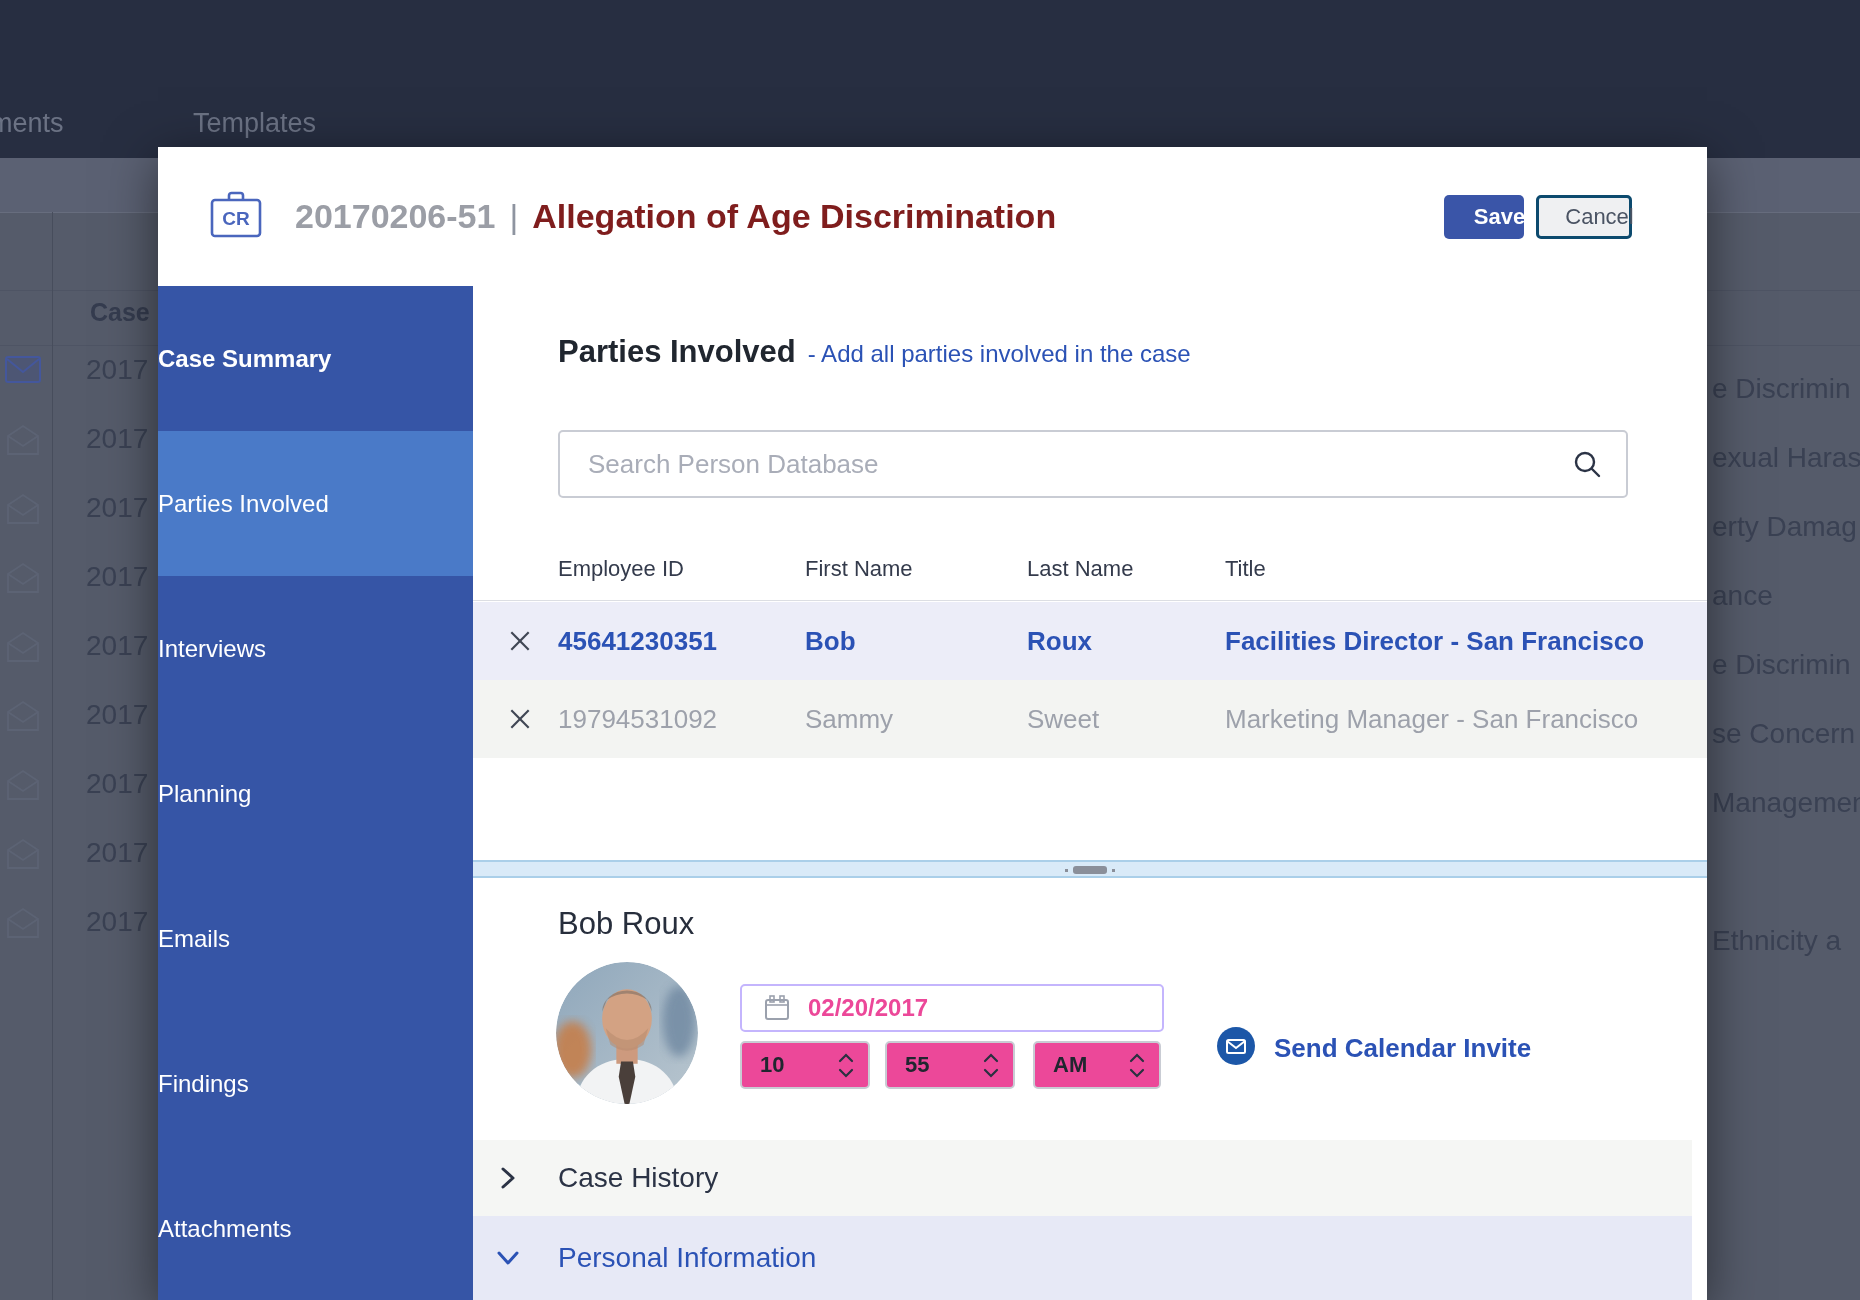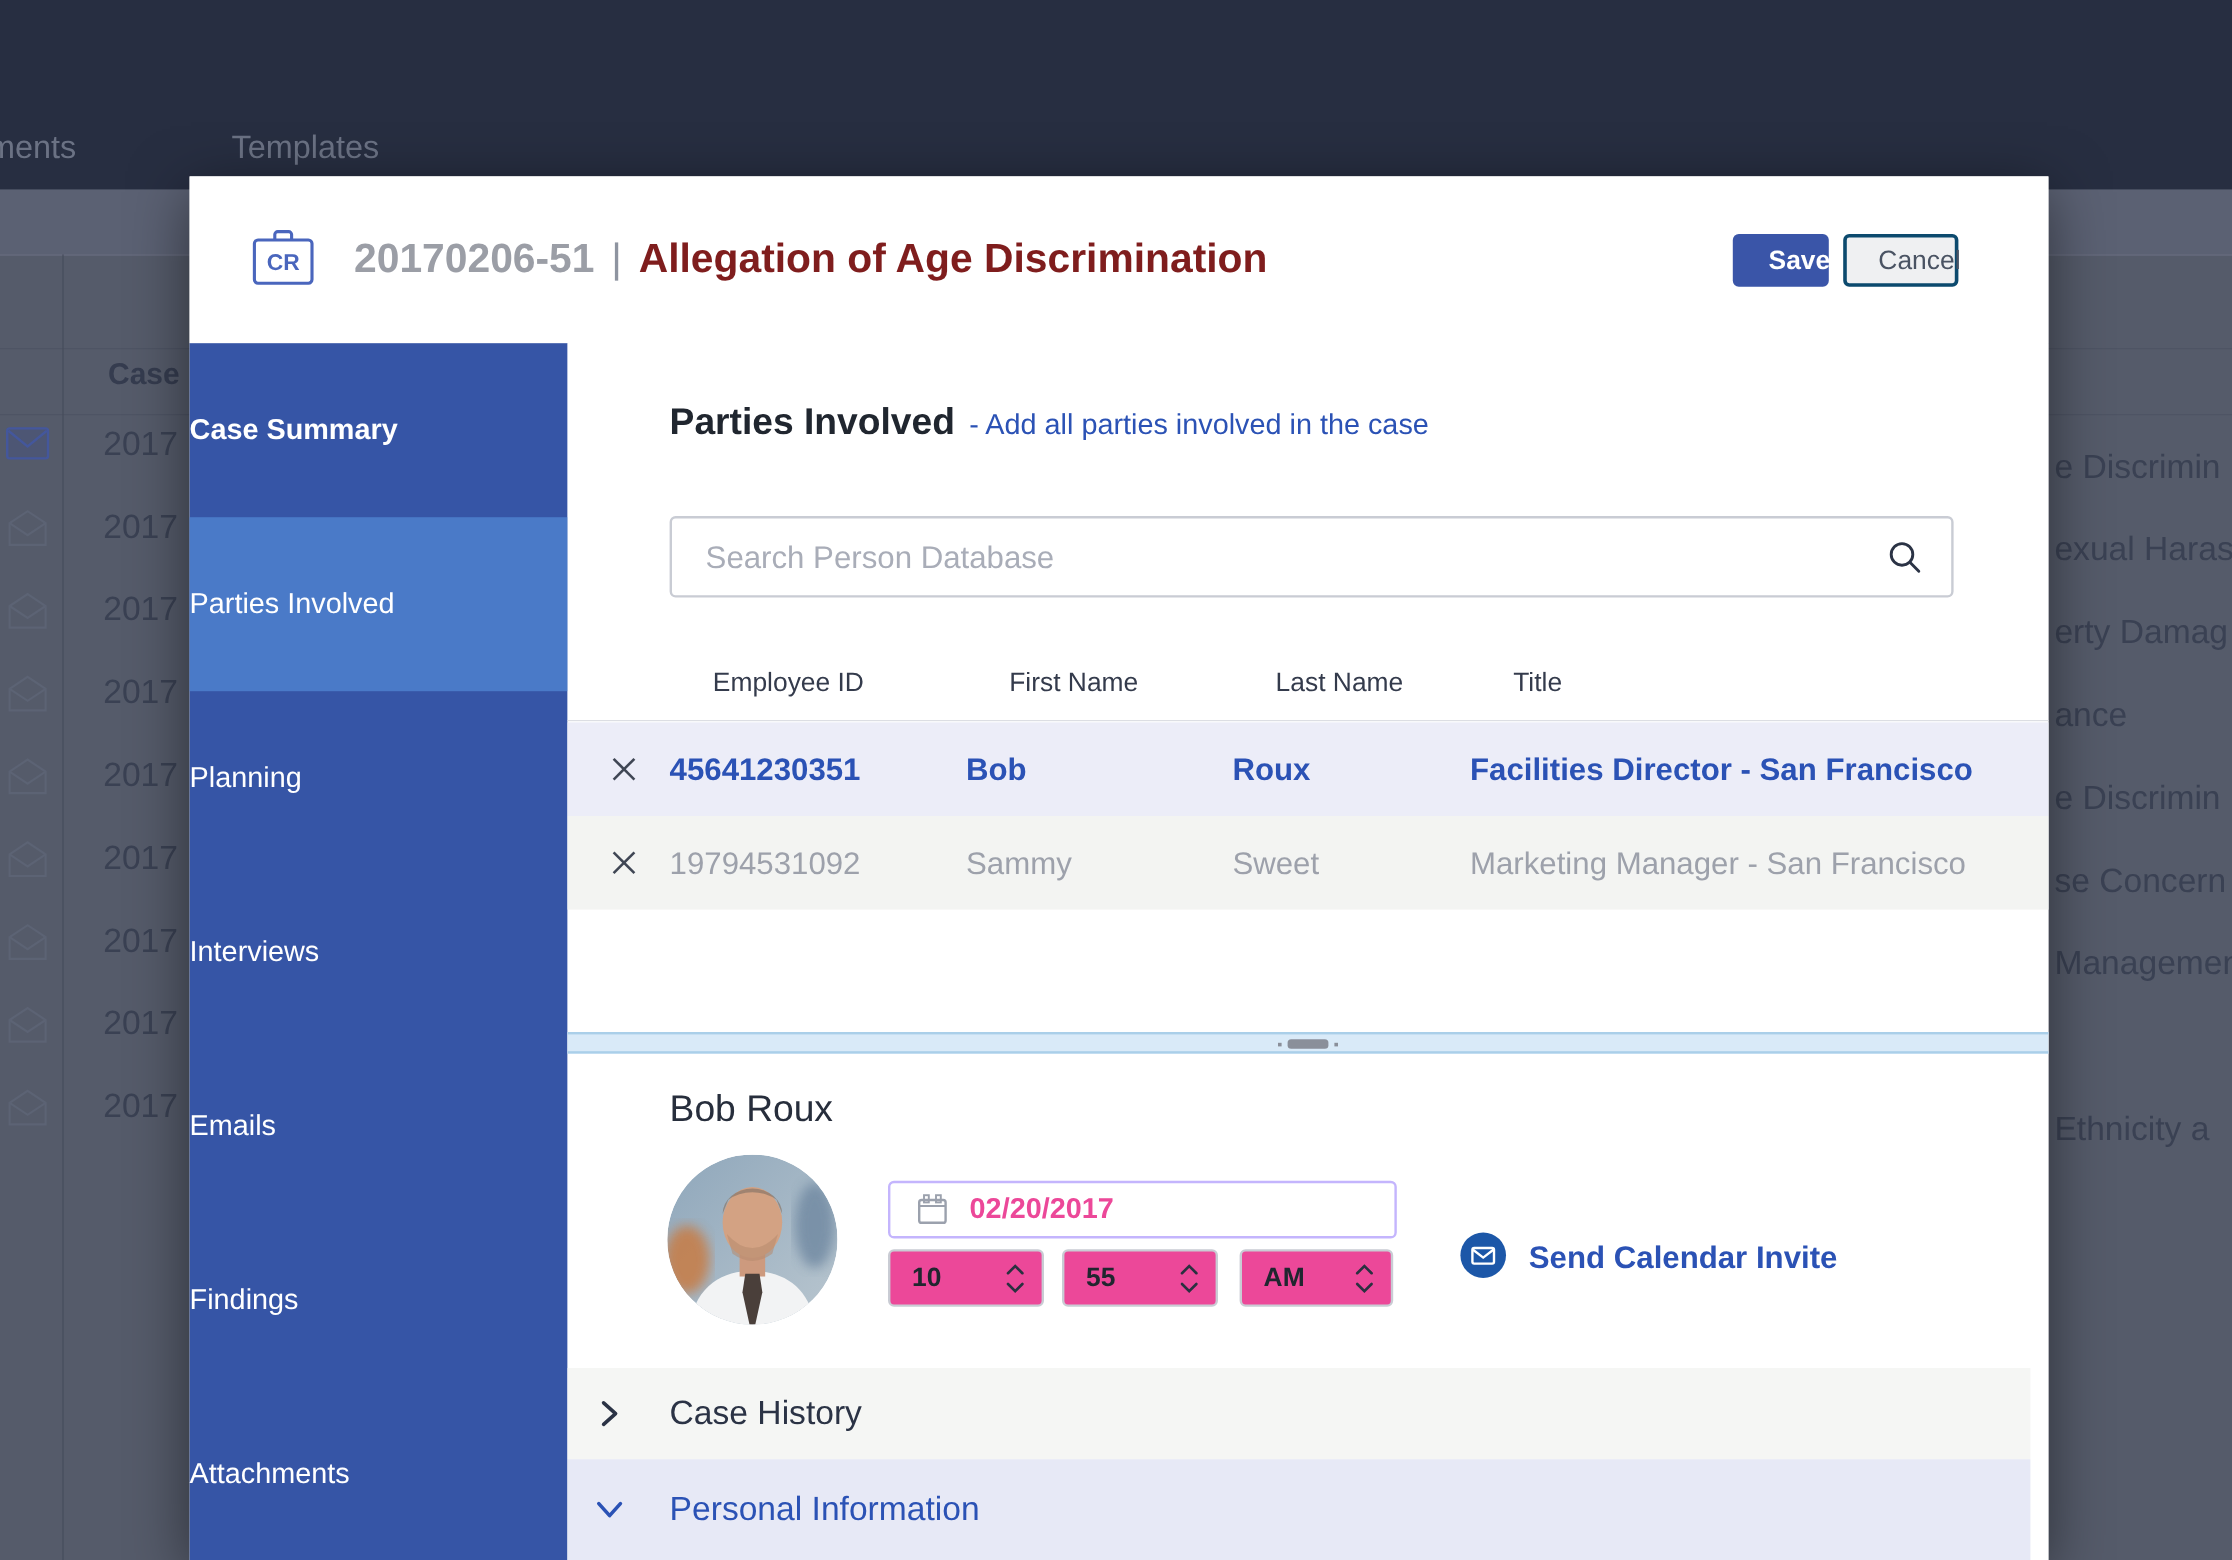--- a/index.html
+++ b/index.html
@@ -45,21 +45,21 @@
   .content{position:absolute;left:315px;top:139px;width:1234px;height:1014px;background:#fff;}
   .section-head{position:absolute;left:85px;top:48px;display:flex;align-items:baseline;white-space:nowrap;}
   .section-title{font-size:31px;font-weight:bold;color:#20262f;}
   .section-subtitle{font-size:24px;color:#2b52b5;margin-left:12px;}
   .search-wrap{position:absolute;left:85px;top:144px;width:1070px;height:68px;}
   .search-input{width:100%;height:100%;box-sizing:border-box;border:2px solid #c9ccd4;border-radius:5px;
     padding:0 70px 0 28px;font-size:26px;color:#20262f;font-family:"Liberation Sans",sans-serif;outline:none;}
   .search-input::placeholder{color:#a9adb8;}
   .search-ic{position:absolute;right:26px;top:19px;}
   .cols{position:absolute;left:0;top:262px;width:1234px;height:52px;font-size:22px;color:#343b4c;}
-  .cols span{position:absolute;top:8px;margin-left:36px;}
+  .cols span{position:absolute;top:8px;}
   .col-id{left:85px;}.col-first{left:332px;}.col-last{left:554px;}.col-title{left:752px;}
   .cols-line{position:absolute;left:0;top:314px;width:1234px;height:1px;background:#dcdee3;}
   .ptable{position:absolute;left:0;top:316px;width:1234px;}
   .prow{position:relative;height:78px;}
   .prow.selected{background:#ecedf8;}
   .prow.muted{background:#f3f4f2;}
   .prow .cell{position:absolute;top:0;height:78px;display:flex;align-items:center;font-size:26px;white-space:nowrap;}
   .prow.selected .cell.txt{color:#2b52b5;font-weight:bold;}
   .prow.muted .cell.txt{color:#9da1ab;}
   .cell-x{left:34px;}.cell-id{left:85px;}.cell-first{left:332px;}.cell-last{left:554px;}.cell-title{left:752px;}
@@ -262,23 +262,23 @@
       <button class="btn btn-save">Save</button>
       <button class="btn btn-cancel">Cancel</button>
     </div>
 
     <div class="sidebar">
 
         <div class="side-item emphasized">Case Summary</div>
 
         <div class="side-item active">Parties Involved</div>
 
+        <div class="side-item">Interviews</div>
+
         <div class="side-item">Planning</div>
-
-        <div class="side-item">Interviews</div>
 
         <div class="side-item">Emails</div>
 
         <div class="side-item">Findings</div>
 
         <div class="side-item">Attachments</div>
 
     </div>
 
     <div class="content">

